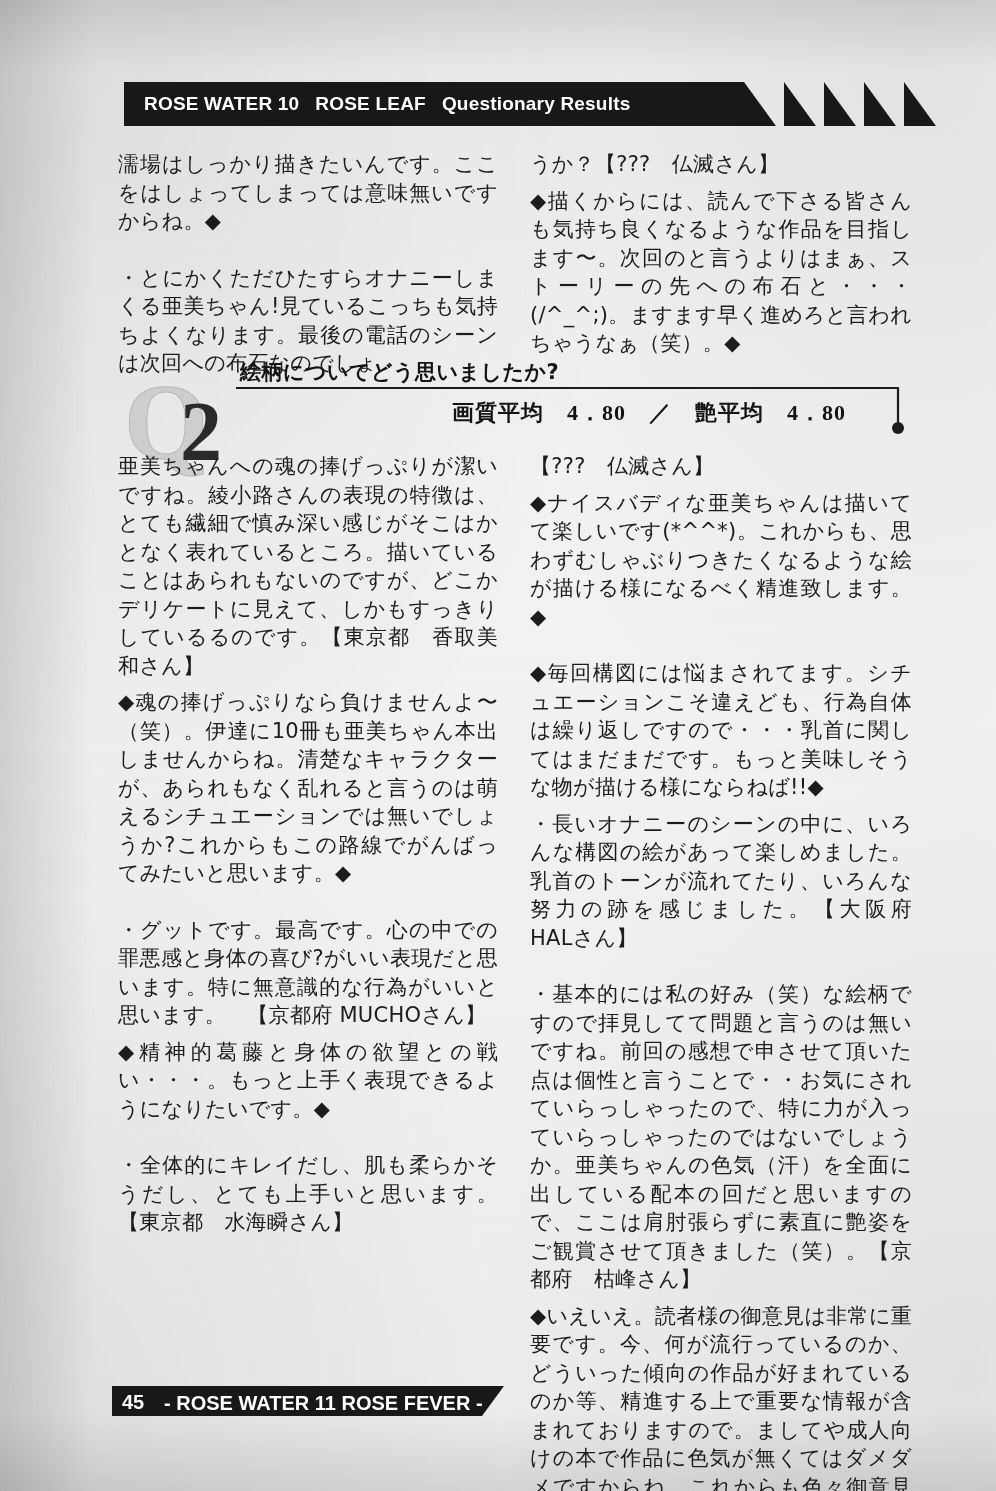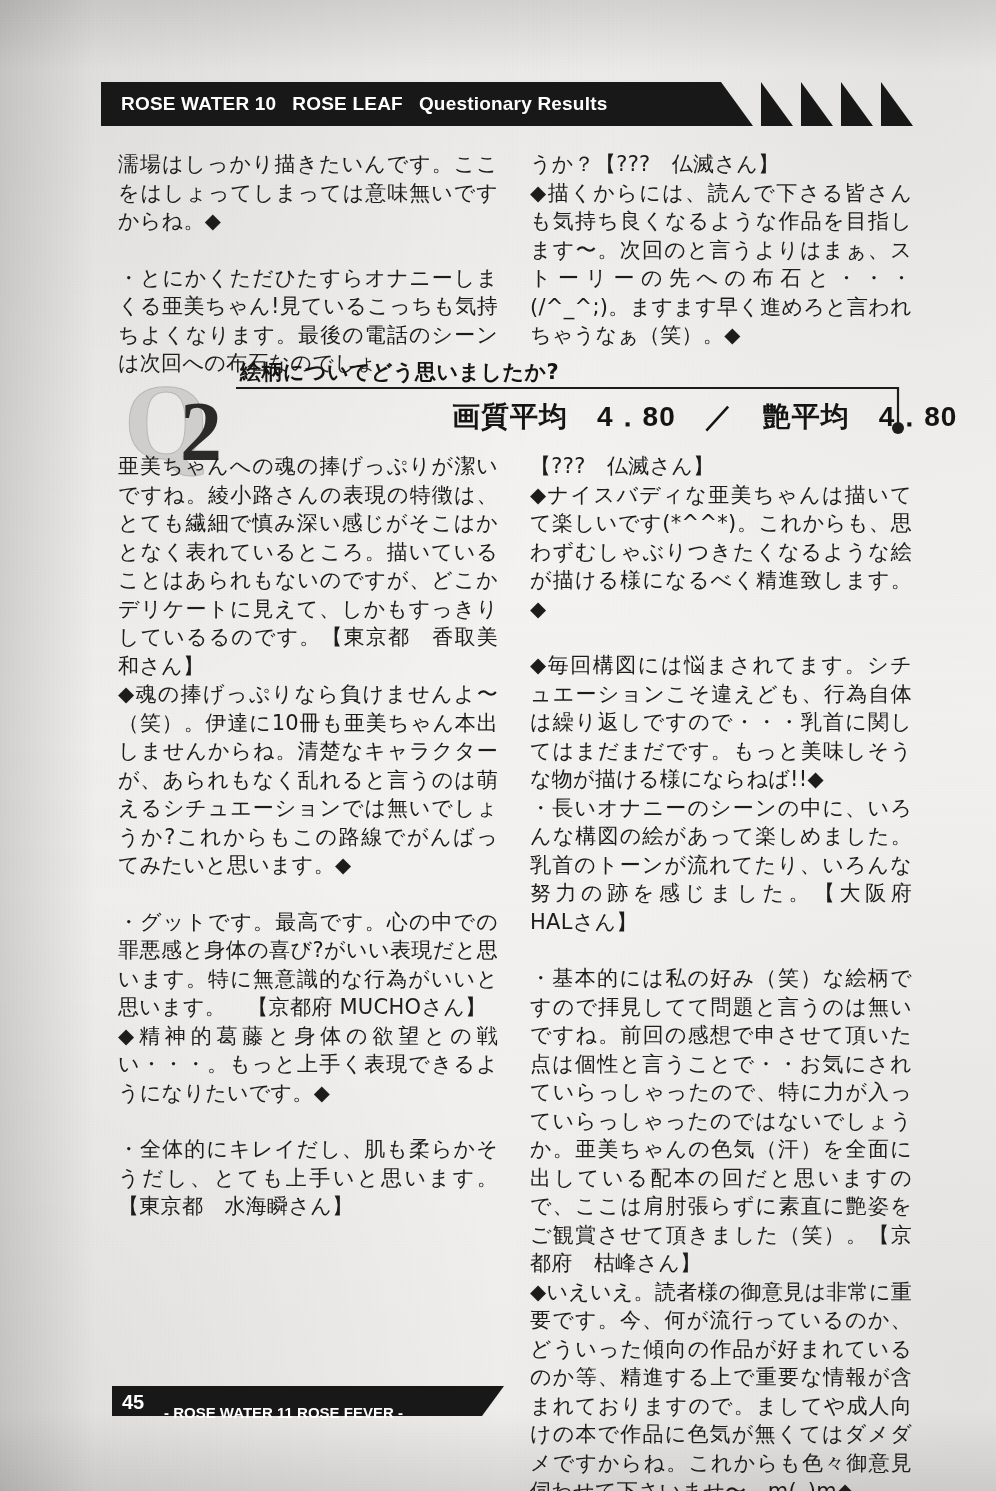--- a/index.html
+++ b/index.html
@@ -45,21 +45,21 @@
   }
   .edge-dark-bottom {
     position: absolute;
     left: 0; right: 0; bottom: 0; height: 80px;
     background: linear-gradient(0deg, rgba(0,0,0,0.10), rgba(0,0,0,0.0));
   }
 
   
   .header {
     position: absolute;
-    left: 101px;
+    left: 124px;
     top: 82px;
     width: 790px;
     height: 44px;
   }
   .header-bar {
     position: absolute;
     left: 0;
     top: 0;
     width: 620px;
     height: 44px;
@@ -106,21 +106,21 @@
   .col {
     position: absolute;
     font-family: "DejaVu Sans", sans-serif;
     font-size: 21px;
     line-height: 28.5px;
     color: #1c1c1c;
     text-align: justify;
     letter-spacing: 0.3px;
   }
   .col p { margin: 0; }
-  .col p + p { margin-top: 0px; }
+  .col p + p { margin-top: 8px; }
   .gap { height: 28px; }
 
   .col-left-top  { left: 118px; top: 150px;  width: 380px; }
   .col-right-top { left: 530px; top: 150px;  width: 382px; }
 
   .col-left-q2a  { left: 118px; top: 452px;  width: 380px; }
   .col-right-q2a { left: 530px; top: 452px;  width: 382px; }
   .q2-wrap-first {
     
     padding-left: 124px;
@@ -173,23 +173,23 @@
     font-family: "DejaVu Sans", sans-serif;
     font-weight: bold;
     font-size: 21px;
     color: #141414;
     letter-spacing: 0.5px;
   }
   .q-scores {
     position: absolute;
     left: 452px;
     top: 398px;
-    font-family: Liberation Sans, sans-serif;
-    font-weight: bold;
-    font-size: 28px;
+    font-family: Liberation Serif, serif;
+    font-weight: bold;
+    font-size: 22px;
     color: #141414;
     letter-spacing: 1px;
     white-space: nowrap;
   }
 
   
   .footer {
     position: absolute;
     left: 112px;
     top: 1386px;
@@ -224,23 +224,22 @@
     font-weight: bold;
     font-size: 20px;
   }
   .footer-text {
     position: absolute;
     left: 52px;
     top: 6px;
     color: #ffffff;
     font-family: "Liberation Sans", sans-serif;
     font-weight: bold;
-    font-size: 15px;
+    font-size: 20px;
     white-space: nowrap;
-    margin-top: 12px;
   }
 </style>
 </head>
 <body>
 
 <div class="page-bg"></div>
 <div class="noise"></div>
 <div class="edge-dark-top"></div>
 <div class="edge-dark-left"></div>
 <div class="edge-dark-bottom"></div>

